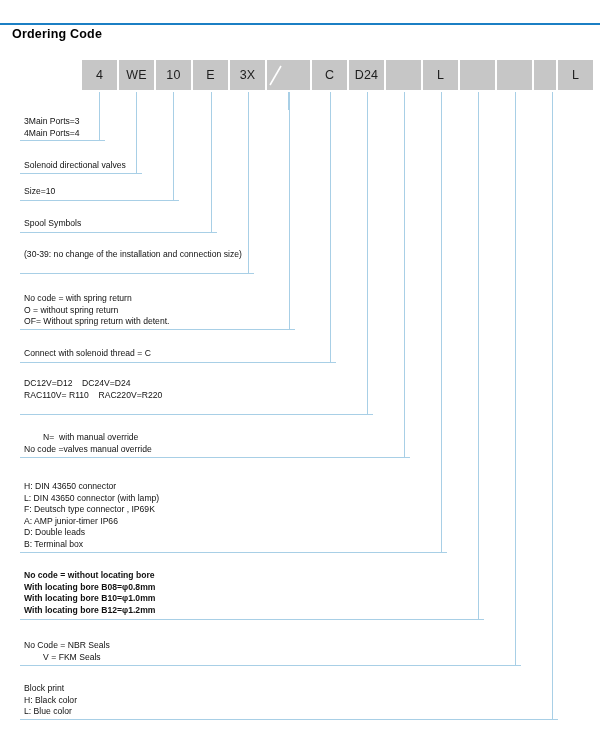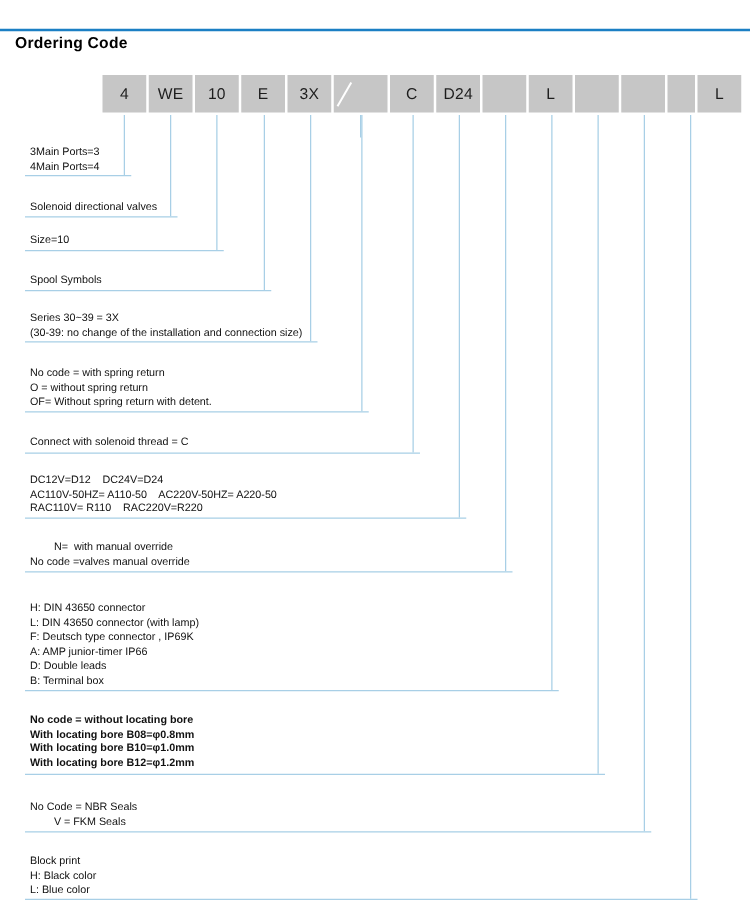--- a/index.html
+++ b/index.html
@@ -184,22 +184,22 @@
     <div class="vline" style="left: 552px; top: 92px; height: 627px; background: rgb(168, 207, 230);"></div>
     <div class="hline" style="left: 20px; top: 719px; width: 538px; background: rgb(168, 207, 230);"></div>
     <div class="vline" style="left: 288px; top: 92px; height: 18px; background: rgb(168, 207, 230);"></div>
   </div>
 
 <div id="desc-layer">
     <div class="desc" style="left: 24px; top: 116px; color: rgb(17, 17, 17);"><span class="line">3Main Ports=3</span><span class="line">4Main Ports=4</span></div>
     <div class="desc" style="left: 24px; top: 160px; color: rgb(17, 17, 17);"><span class="line">Solenoid directional valves</span></div>
     <div class="desc" style="left: 24px; top: 186px; color: rgb(17, 17, 17);"><span class="line">Size=10</span></div>
     <div class="desc" style="left: 24px; top: 218px; color: rgb(17, 17, 17);"><span class="line">Spool Symbols</span></div>
-    <div class="desc" style="left: 24px; top: 249px; color: rgb(17, 17, 17);"><span class="line">Series 30~39 = 3X</span><span class="line">(30-39: no change of the installation and connection size)</span></div>
+    <div class="desc" style="left: 24px; top: 249px; color: rgb(17, 17, 17);"><span class="line">(30-39: no change of the installation and connection size)</span></div>
     <div class="desc" style="left: 24px; top: 293px; color: rgb(17, 17, 17);"><span class="line">No code = with spring return</span><span class="line">O = without spring return</span><span class="line">OF= Without spring return with detent.</span></div>
     <div class="desc" style="left: 24px; top: 348px; color: rgb(17, 17, 17);"><span class="line">Connect with solenoid thread = C</span></div>
-    <div class="desc" style="left: 24px; top: 378px; color: rgb(17, 17, 17);"><span class="line">DC12V=D12    DC24V=D24</span><span class="line">AC110V-50HZ= A110-50    AC220V-50HZ= A220-50</span><span class="line">RAC110V= R110    RAC220V=R220</span></div>
+    <div class="desc" style="left: 24px; top: 378px; color: rgb(17, 17, 17);"><span class="line">DC12V=D12    DC24V=D24</span><span class="line">RAC110V= R110    RAC220V=R220</span></div>
     <div class="desc" style="left: 24px; top: 432px; color: rgb(17, 17, 17);"><span class="line">        N=  with manual override</span><span class="line">No code =valves manual override</span></div>
     <div class="desc" style="left: 24px; top: 481px; color: rgb(17, 17, 17);"><span class="line">H: DIN 43650 connector</span><span class="line">L: DIN 43650 connector (with lamp)</span><span class="line">F: Deutsch type connector , IP69K</span><span class="line">A: AMP junior-timer IP66</span><span class="line">D: Double leads</span><span class="line">B: Terminal box</span></div>
     <div class="desc" style="left: 24px; top: 570px; color: rgb(17, 17, 17); font-weight: bold;"><span class="line">No code = without locating bore</span><span class="line">With locating bore B08=φ0.8mm</span><span class="line">With locating bore B10=φ1.0mm</span><span class="line">With locating bore B12=φ1.2mm</span></div>
     <div class="desc" style="left: 24px; top: 640px; color: rgb(17, 17, 17);"><span class="line">No Code = NBR Seals</span><span class="line">        V = FKM Seals</span></div>
     <div class="desc" style="left: 24px; top: 683px; color: rgb(17, 17, 17);"><span class="line">Block print</span><span class="line">H: Black color</span><span class="line">L: Blue color</span></div>
   </div>
 
 </body></html>

